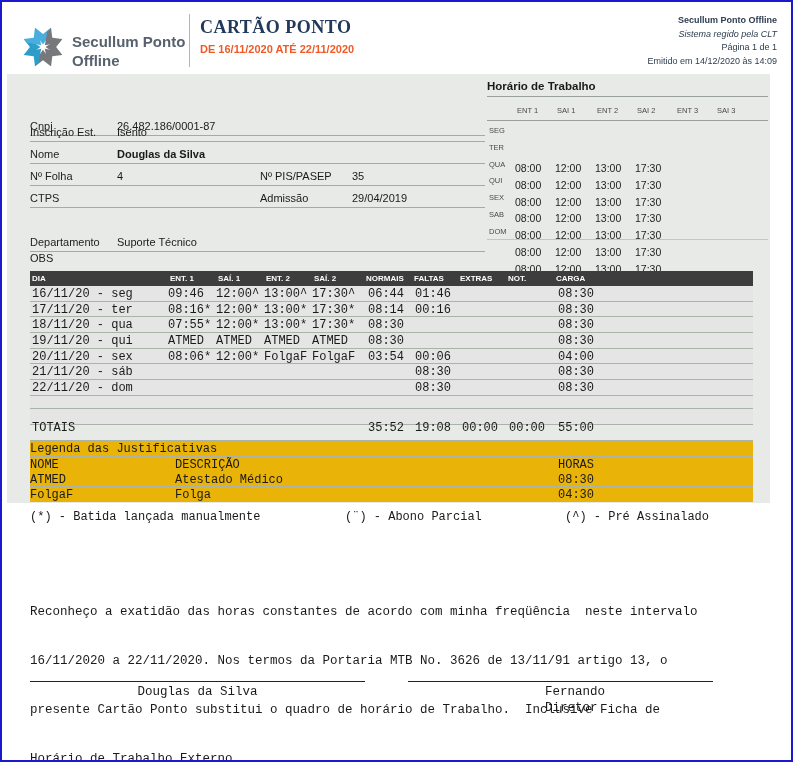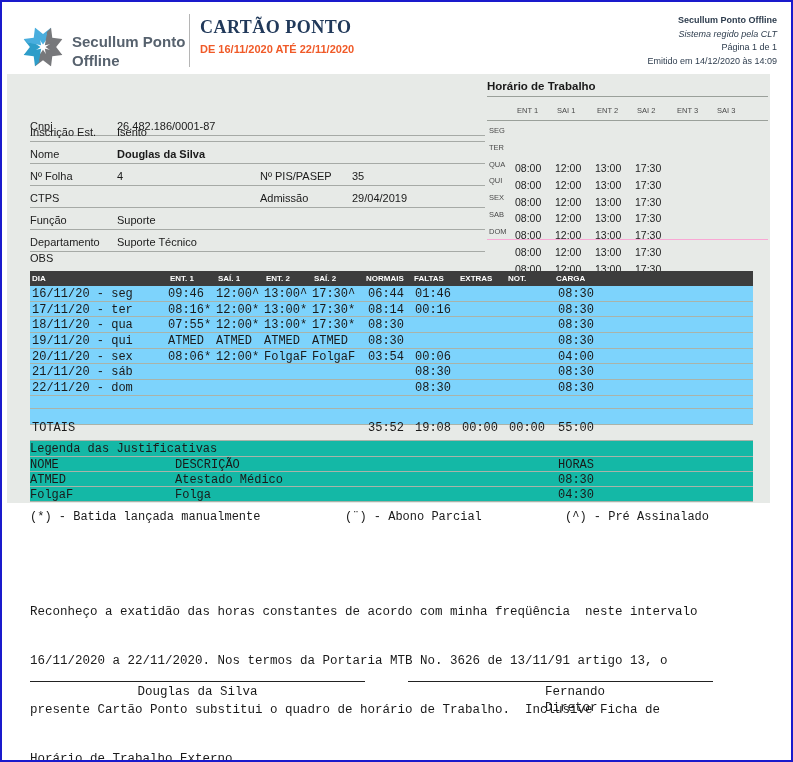--- a/index.html
+++ b/index.html
@@ -44,31 +44,31 @@
   .sch-row .day{position:absolute;left:2px;top:5px;font-size:7.5px;color:#4a4a4a;}
   .sch-row .tm{position:absolute;top:17px;font-size:10.5px;color:#1d1d1d;margin-top:24px;}
   .t0{left:28px}.t1{left:68px}.t2{left:108px}.t3{left:148px}.t4{left:188px}.t5{left:228px}
 
   
   .tc{left:28px;top:269px;width:723px;}
   .tc-headbar{position:relative;height:15px;background:#3d3d3d;}
   .tc-headbar span{position:absolute;top:3px;font-size:8px;font-weight:bold;color:#ffffff;}
   .h-dia{left:2px}.h-e1{left:140px}.h-s1{left:188px}.h-e2{left:236px}.h-s2{left:284px}
   .h-nor{left:336px}.h-fal{left:384px}.h-ext{left:430px}.h-not{left:478px}.h-car{left:526px}
-  .tc-body{background:#7dd3fc;text-decoration:underline;}
+  .tc-body{background:#e5e5e5;text-decoration:underline;}
   .tc-row{position:relative;height:15.7px;border-bottom:1px solid #a9b3a9;box-sizing:border-box;}
   .tc-row .c{position:absolute;top:1px;font-size:12px;white-space:pre;}
   .tc-empty{height:13.5px;}
   .tc-totals{height:16px;}
   .tc-totals .c{top:12px;}
   .c-dia{left:2px}.c-e1{left:138px}.c-s1{left:186px}.c-e2{left:234px}.c-s2{left:282px}
   .c-nor{left:338px}.c-fal{left:385px}.c-ext{left:432px}.c-not{left:479px}.c-car{left:528px}
 
   
-  .lg{left:28px;top:438px;width:723px;background:#14b8a6;border-top:1px solid #a9b3a9;}
+  .lg{left:28px;top:438px;width:723px;background:#eab308;border-top:1px solid #a9b3a9;}
   .lg-title{position:relative;height:16px;border-bottom:1px solid #a9b3a9;box-sizing:border-box;}
   .lg-row{position:relative;height:15px;border-bottom:1px solid #a9b3a9;box-sizing:border-box;}
   .lg span{position:absolute;top:1px;font-size:12px;}
   .lg-nome{left:0}.lg-desc{left:145px}.lg-horas{left:528px}
 
   
   .symbols{left:28px;top:508px;width:723px;height:16px;font-size:12px;}
   .symbols span{position:absolute;top:0;white-space:pre;}
   .sym0{left:0}.sym1{left:315px}.sym2{left:535px}
   .decl{left:28px;top:569px;width:730px;font-size:12.5px;line-height:16.4px;white-space:pre;}
@@ -155,24 +155,20 @@
     <span class="val">4</span>
     <span class="lab2">Nº PIS/PASEP</span>
     <span class="val2">35</span>
   </div>
   <div class="info-row" style="top:188px">
     <span class="lab">CTPS</span>
     <span class="val"></span>
     <span class="lab2">Admissão</span>
     <span class="val2">29/04/2019</span>
   </div>
-  <div class="info-row" style="top:210px">
-    <span class="lab">Função</span>
-    <span class="val">Suporte</span>
-  </div>
   <div class="info-row" style="top:232px">
     <span class="lab">Departamento</span>
     <span class="val">Suporte Técnico</span>
   </div>
   <div class="abs obs">OBS</div>
 
   <div class="abs sch">
     <div class="sch-title">Horário de Trabalho</div>
     <div class="sch-head">
       <span class="sh0">ENT 1</span>

